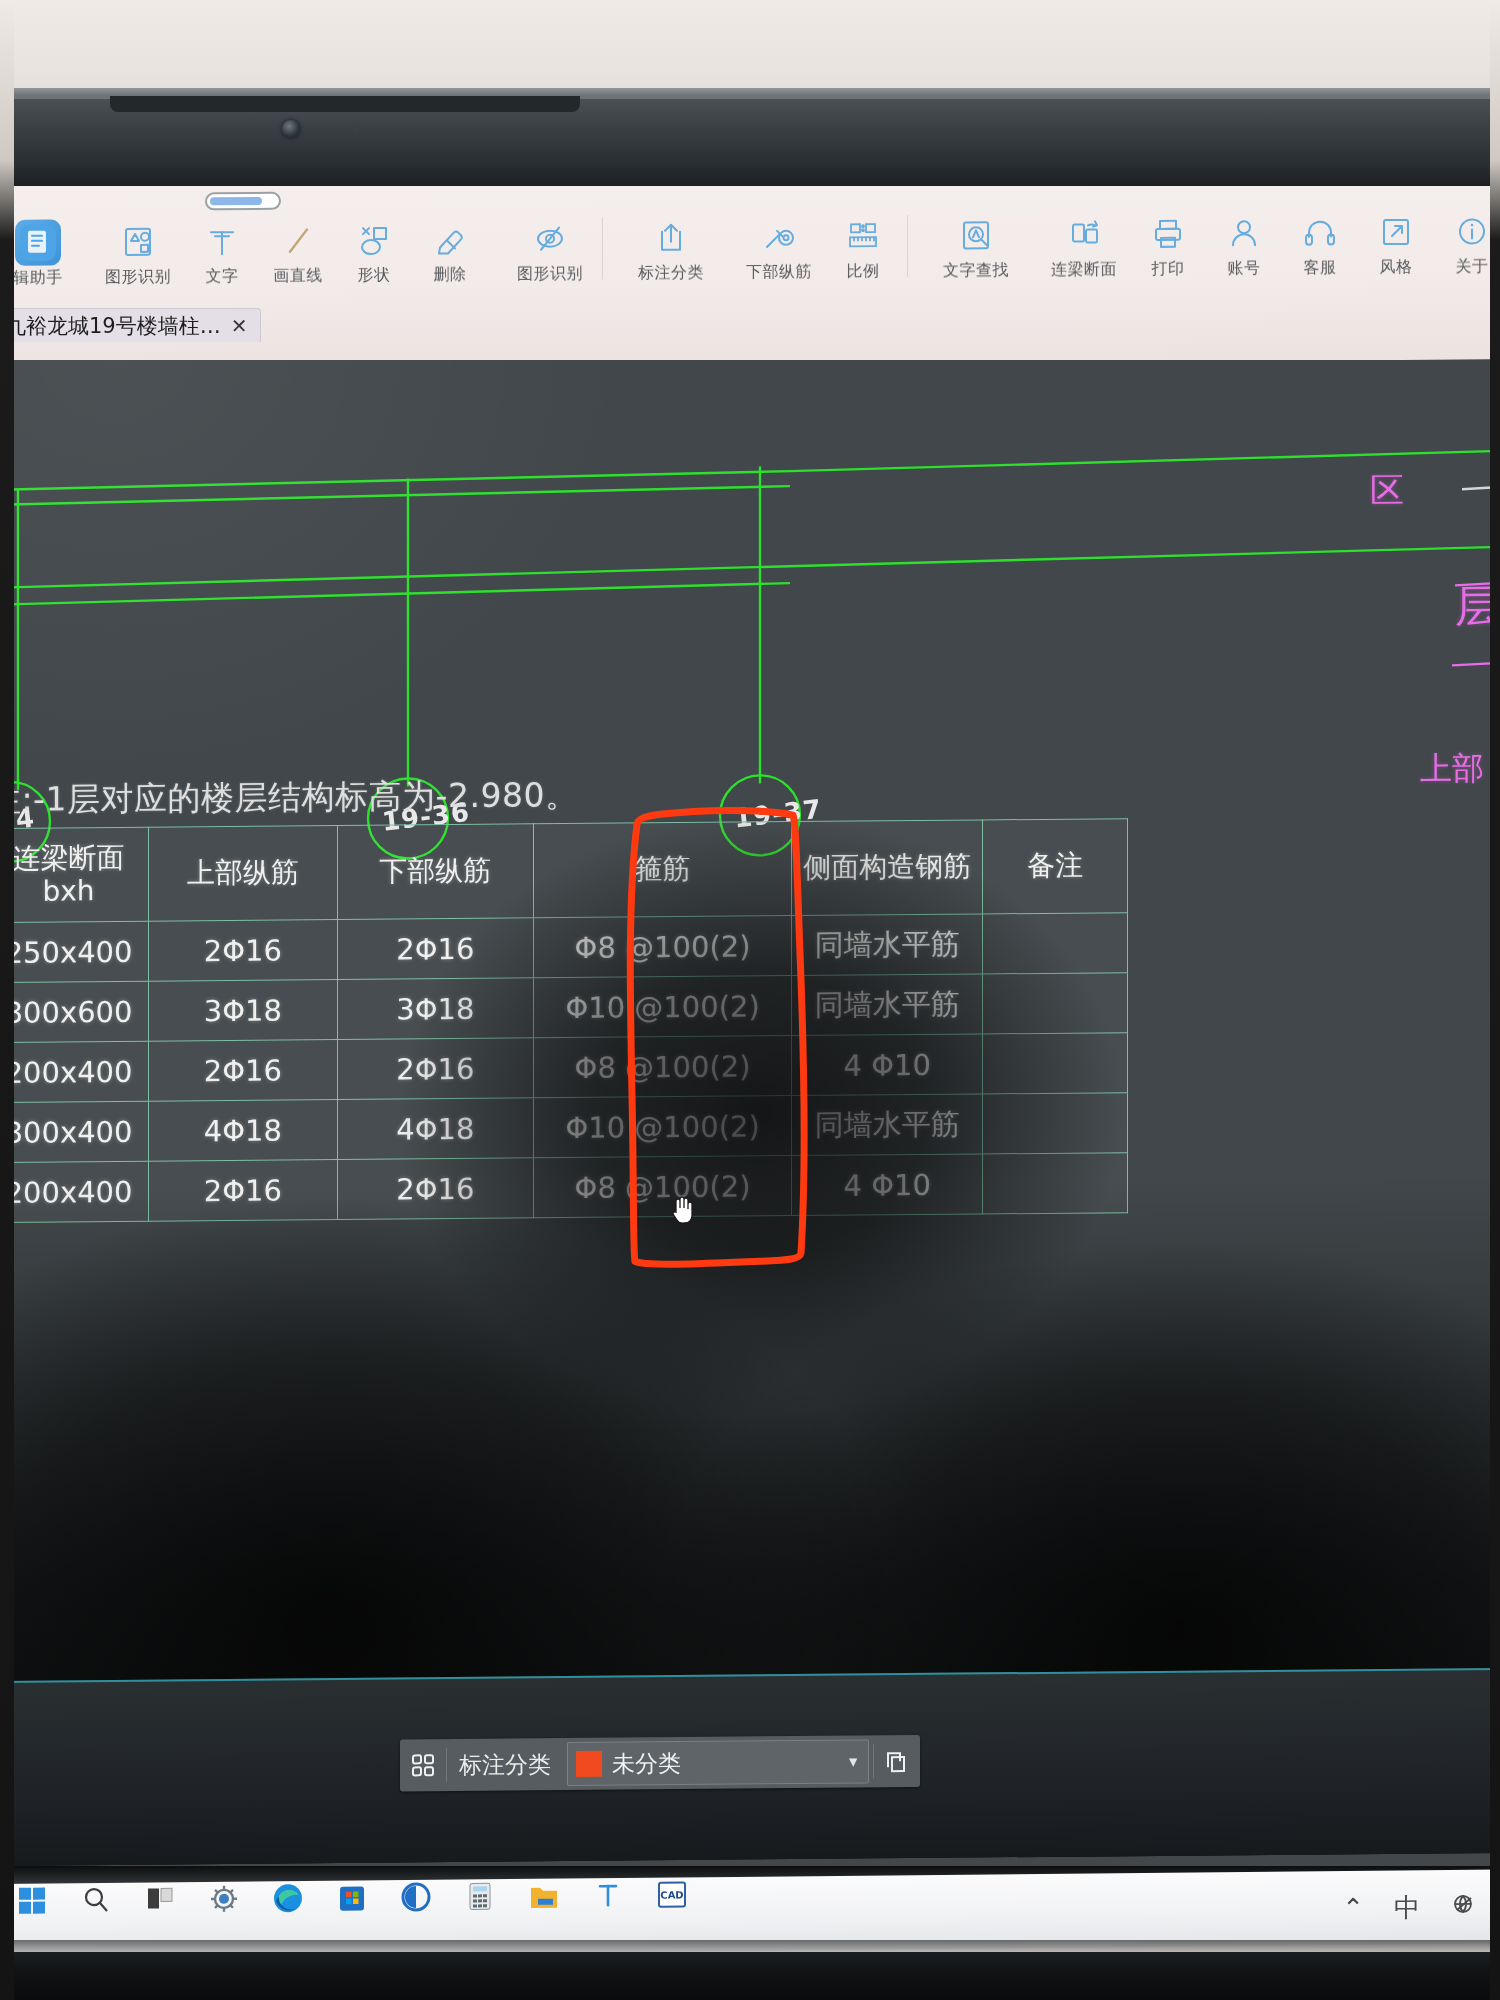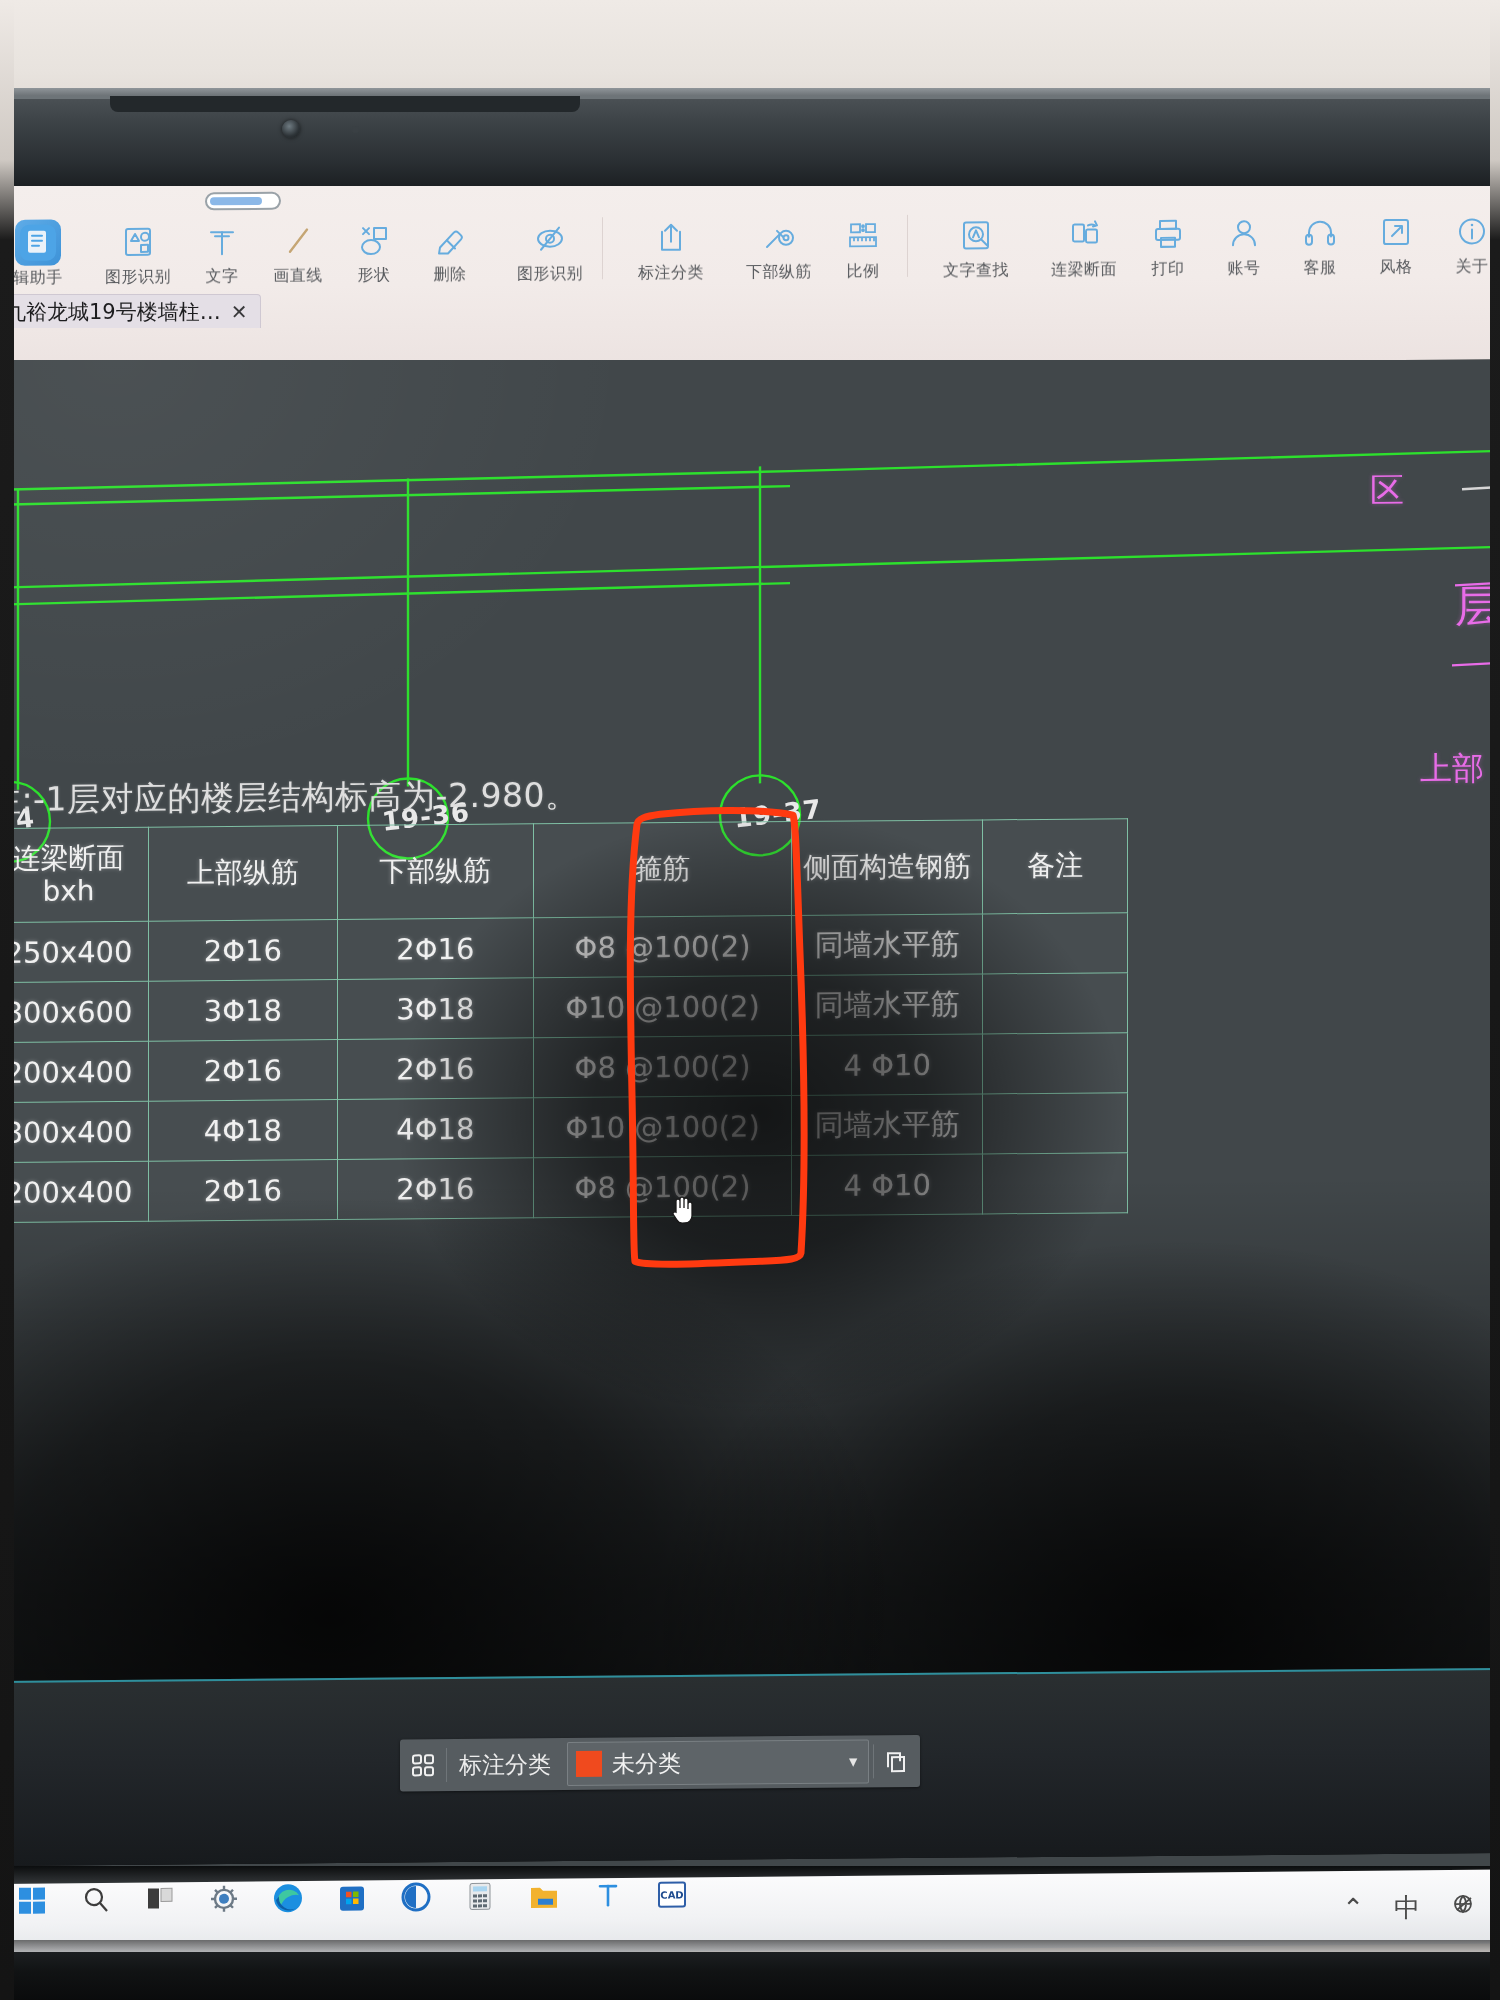--- a/index.html
+++ b/index.html
@@ -105,21 +105,21 @@
   }
   .tb-logo {
     width: 46px; height: 46px; border-radius: 10px;
     background: linear-gradient(135deg,#53a7e8,#2f8bd6);
     display: flex; align-items: center; justify-content: center;
     color: #fff;
   }
 
   
   .tabstrip {
-    position: absolute; left: 0; top: 104px; width: 1392px; height: 40px;
+    position: absolute; left: 0; top: 118px; width: 1392px; height: 40px;
   }
   .doc-tab {
     position: absolute; left: -10px; top: 4px; height: 34px;
     padding: 0 12px 0 14px;
     background: #e4dfe6;
     border: 1px solid #cfc8d2; border-bottom: none;
     border-radius: 4px 4px 0 0;
     display: flex; align-items: center; gap: 10px;
   }
   .doc-tab-label {

